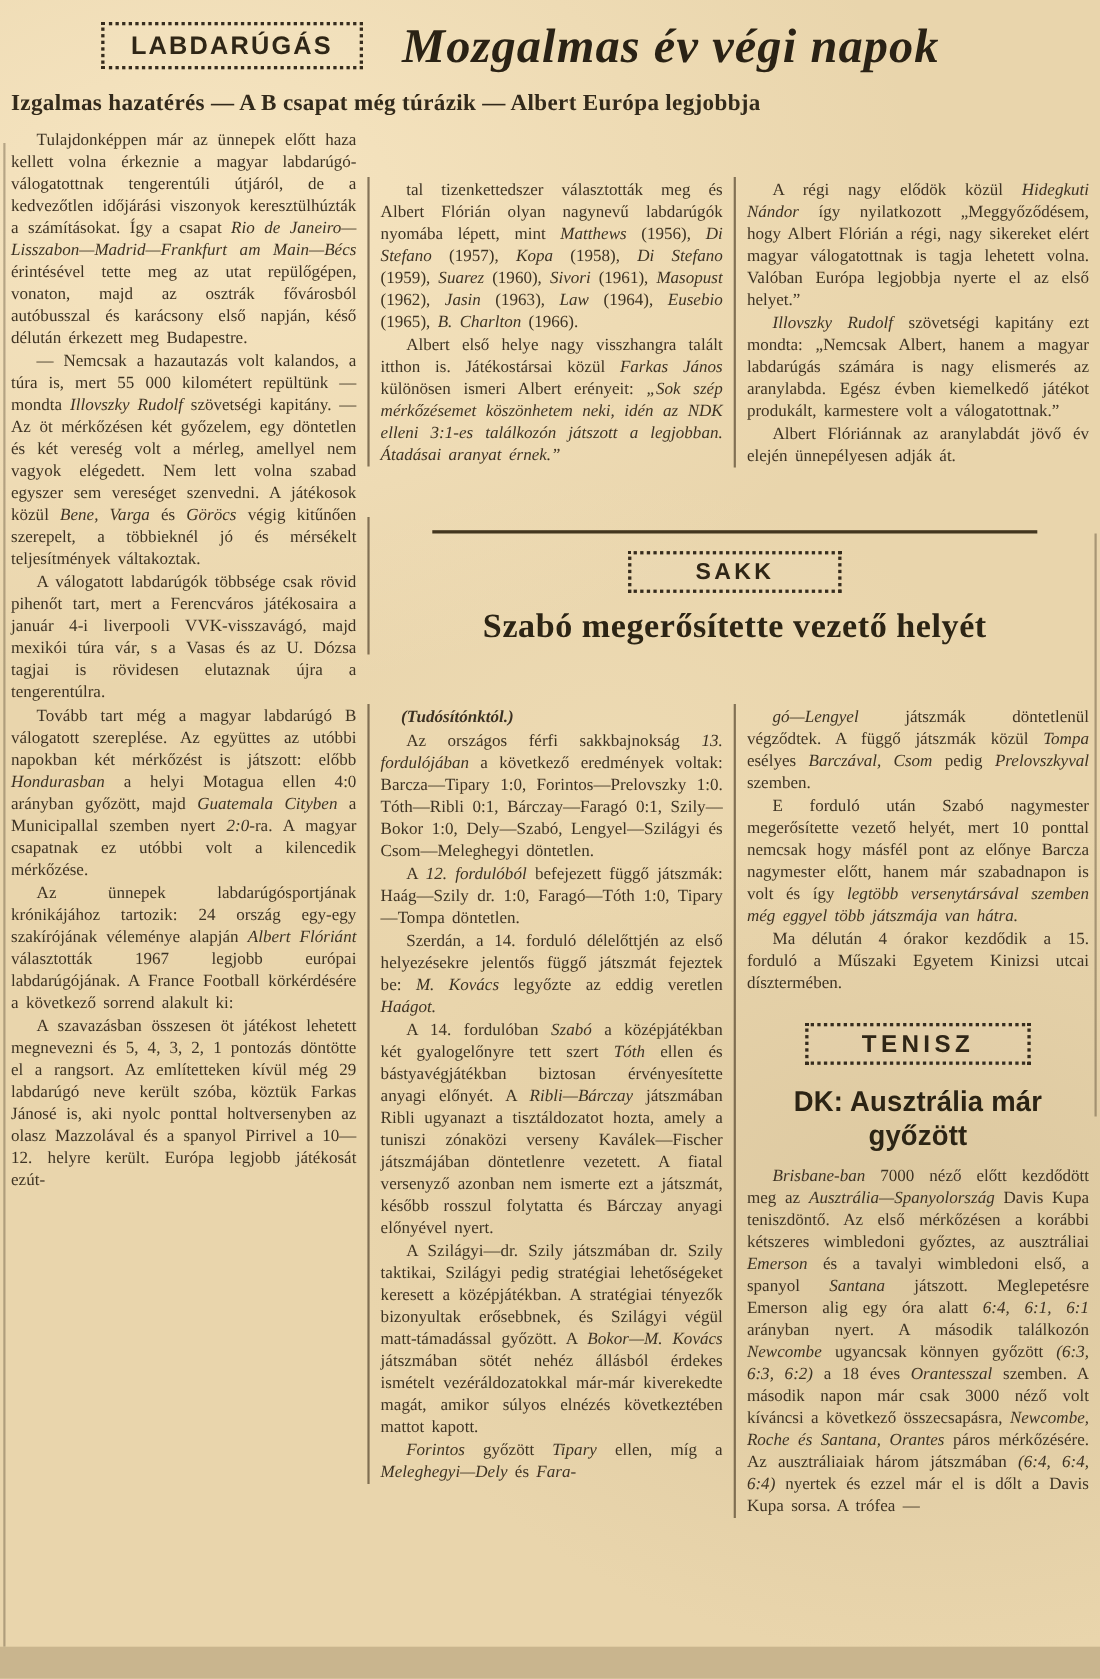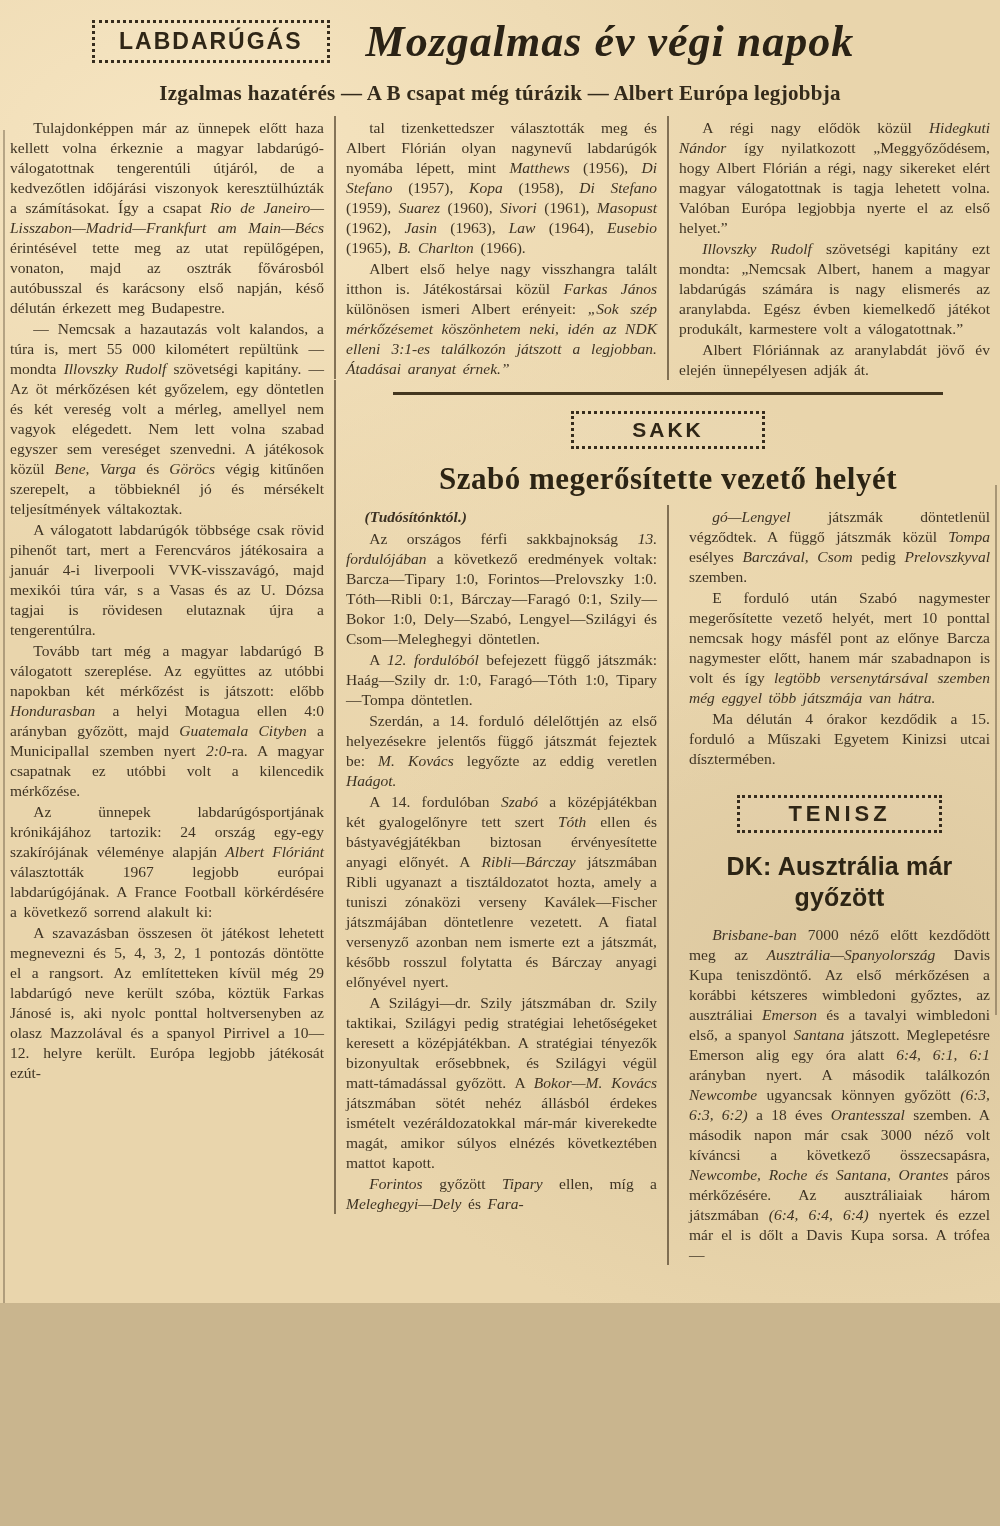--- a/index.html
+++ b/index.html
@@ -1,18 +1,18 @@
 <!DOCTYPE html>
 <html lang="hu"><head>
 <meta charset="utf-8">
 <style>
   html,body { margin:0; padding:0; background:#cdb astounding; }
   body { background:#c9b58e; }
   .page {
-    position:relative; width:1000px; height:1303px; margin:0 auto; overflow:hidden;
+    position:relative; width:1000px; height:1497px; margin:0 auto; overflow:hidden;
     background:
       radial-gradient(1100px 750px at 18% 12%, rgba(248,231,196,.9) 0%, rgba(248,231,196,0) 60%),
       radial-gradient(950px 700px at 85% 75%, rgba(216,196,156,.8) 0%, rgba(216,196,156,0) 55%),
       radial-gradient(600px 400px at 55% 45%, rgba(240,222,184,.5) 0%, rgba(240,222,184,0) 60%),
       #e9d5ac;
     color:#3c3122;
     font-family:"Liberation Serif","DejaVu Serif",serif;
   }
   
   .page::before { content:""; position:absolute; left:3px; top:130px; bottom:0; width:2px;
@@ -25,34 +25,34 @@
   .label-box {
     border:3px dotted #362c1d; padding:5px 24px; background:rgba(255,255,255,.04);
     font-family:"Liberation Sans","DejaVu Sans",sans-serif;
     font-weight:bold; font-size:23px; letter-spacing:2px; color:#2f2616; white-space:nowrap;
   }
   .main-headline {
     flex:1; margin:0 0 0 36px; text-align:left;
     font-style:italic; font-weight:bold; font-size:44px; letter-spacing:1px; color:#2a2215;
   }
   .subhead {
-    text-align:center; font-weight:bold; font-size:21px; color:#332a1b;
+    font-weight:bold; font-size:21px; color:#332a1b;
     margin:14px 10px 10px 10px; letter-spacing:.3px;
   }
 
   
   .grid { display:grid; grid-template-columns:334px 333px 333px; align-items:start; }
   .col { padding:2px 10px 0 10px; box-sizing:border-box; }
-  .v { border-left:2px solid rgba(72,57,36,.65); }
+  .v { border-left:2px solid rgba(72,57,36,.65);margin-top:45px; }
   .colA { grid-column:1; grid-row:1 / span 3; }
   .colB { grid-column:2; grid-row:1; }
   .colC { grid-column:3; grid-row:1; }
   .chess-head { grid-column:2 / 4; grid-row:2; padding:0 10px; box-sizing:border-box; }
   .colD { grid-column:2; grid-row:3; }
-  .colE { grid-column:3; grid-row:3;padding-left:20px; }
+  .colE { grid-column:3; grid-row:3; }
 
   p.body {
     margin:0; text-indent:1.5em; text-align:justify; hyphens:auto;
     font-size:15.5px; line-height:20px; word-spacing:.18em; color:#3e3323;
   }
   p.body + p.body { margin-top:1px; }
   .byline { margin:0 0 2px 0; font-weight:bold; font-style:italic; font-size:15.5px;
             line-height:20px; text-indent:1.2em; }
 
   

